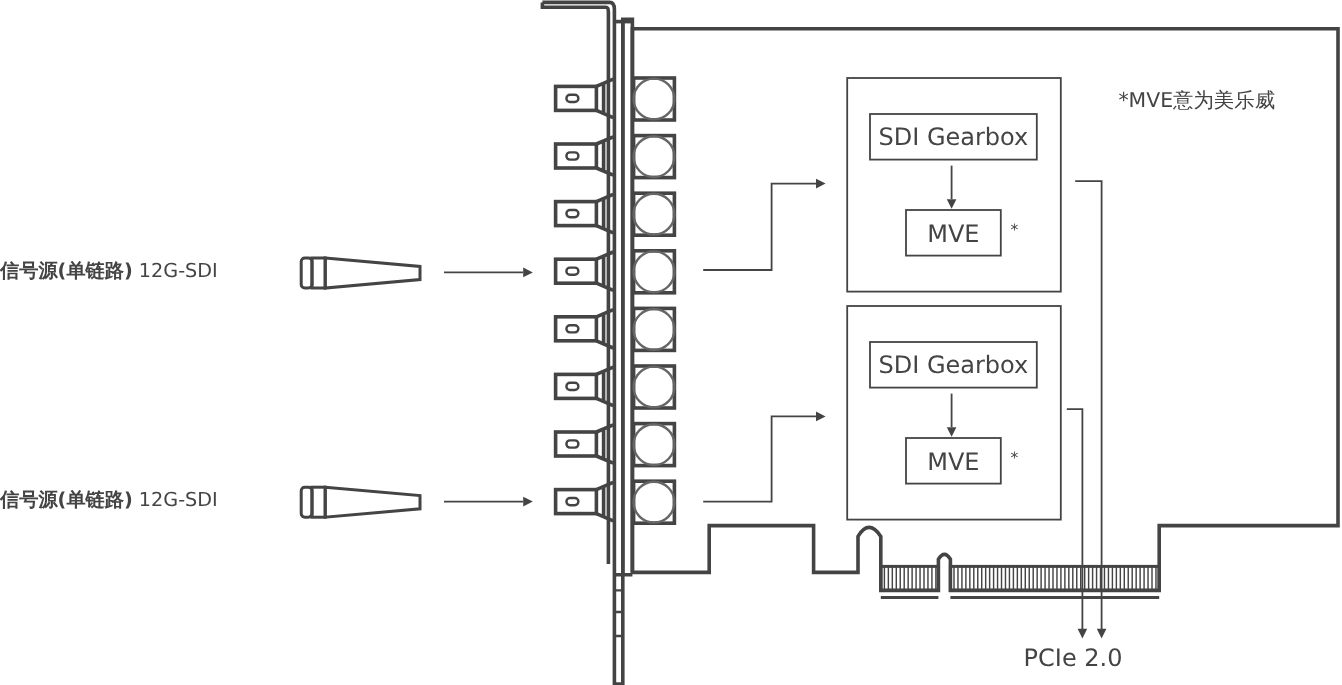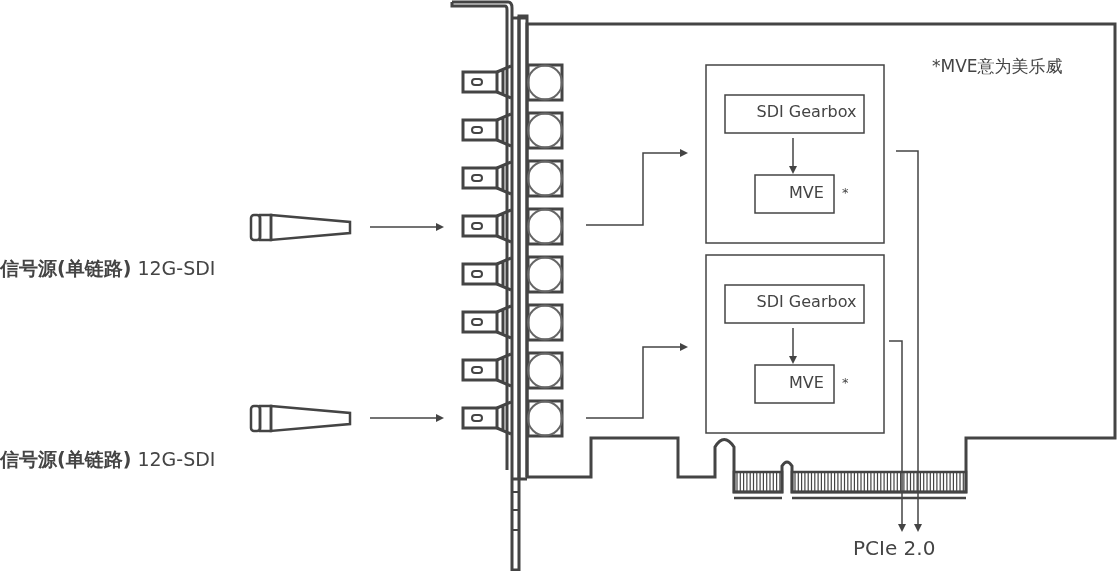--- a/index.html
+++ b/index.html
@@ -1,22 +1,22 @@
 <!DOCTYPE html>
 <html><head>
 <meta charset="utf-8">
 <style>
   html, body { margin: 0; padding: 0; background: #ffffff; }
   body { width: 1118px; height: 571px; position: relative; overflow: hidden;
          font-family: "DejaVu Sans", "Liberation Sans", sans-serif; color: #444; }
   svg { position: absolute; left: 0; top: 0; }
   .lbl { position: absolute; white-space: nowrap; color: #444; }
-  .src-label { font-size: 19px; margin-top: 40px; }
+  .src-label { font-size: 16px; }
   .src-label .cn { font-weight: bold; }
-  .box-text { font-size: 16px; padding-left: 12px; }
+  .box-text { font-size: 20px; }
   .note { font-size: 17px; line-height: 27px; }
   .pcie { font-size: 20px; }
   .star { font-size: 13px; }
 </style>
 </head>
 <body>
 
 <svg id="board" width="1118" height="571" viewBox="0 0 1118 571">
   <g fill="none" stroke="#444" stroke-width="3">
 
@@ -221,17 +221,17 @@
 </div>
 
 <div class="lbl box-text" style="left:725px; top:102px; width:139px; text-align:center;">SDI Gearbox</div>
 <div class="lbl box-text" style="left:755px; top:183px; width:79px; text-align:center;">MVE</div>
 <div class="lbl star" style="left:842px; top:185px;">*</div>
 
 <div class="lbl box-text" style="left:725px; top:292px; width:139px; text-align:center;">SDI Gearbox</div>
 <div class="lbl box-text" style="left:755px; top:373px; width:79px; text-align:center;">MVE</div>
 <div class="lbl star" style="left:842px; top:375px;">*</div>
 
-<div class="lbl note" style="left:932px; top:53px;">
+<div class="lbl note" style="left:932px; top:71px;">
   <div>*MVE意为美乐威</div>
 </div>
 
 <div class="lbl pcie" style="left:853px; top:536px;">PCIe 2.0</div>
 
 </body></html>

